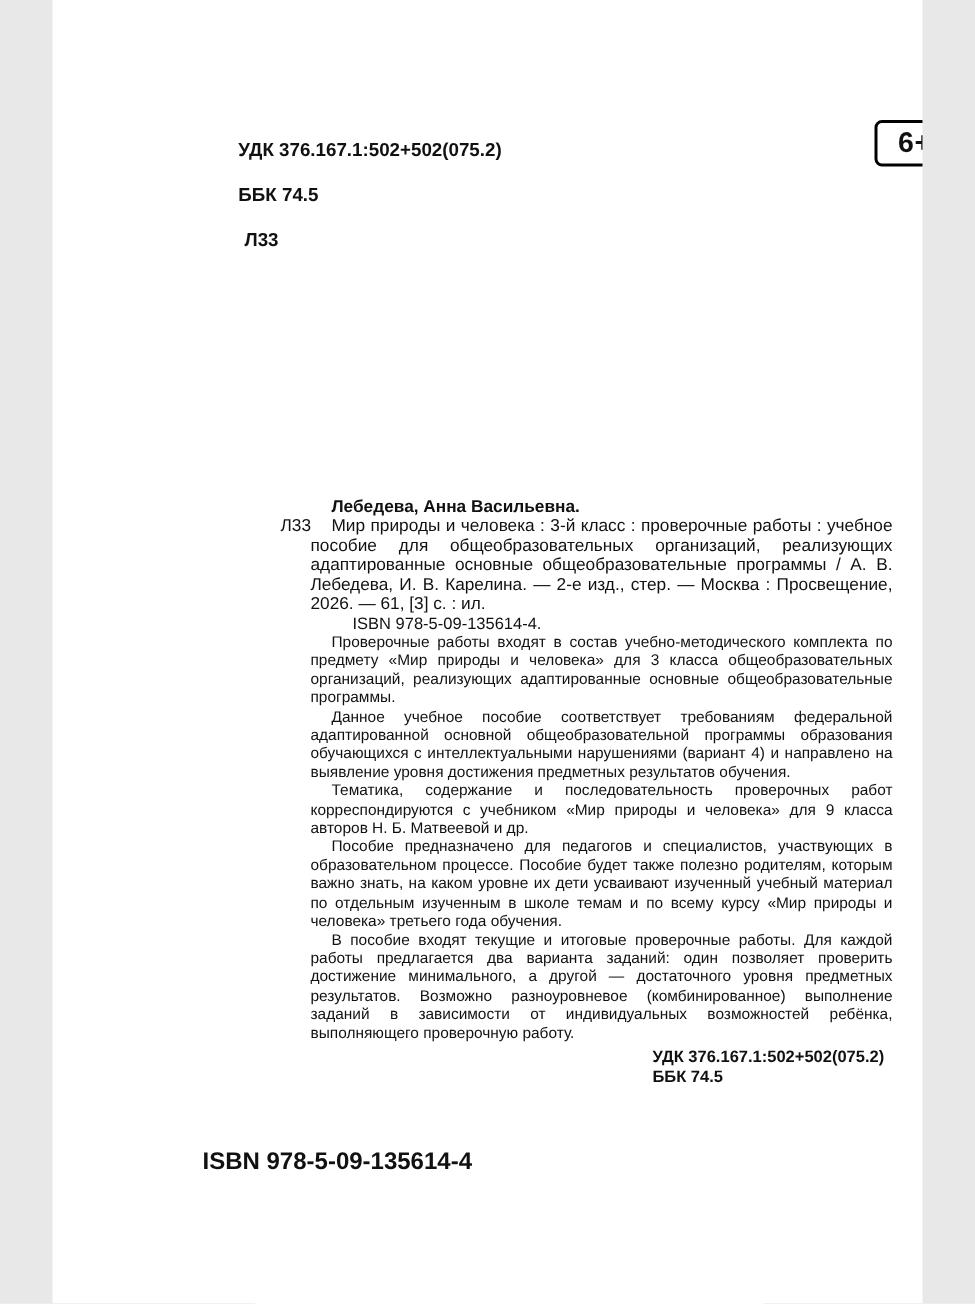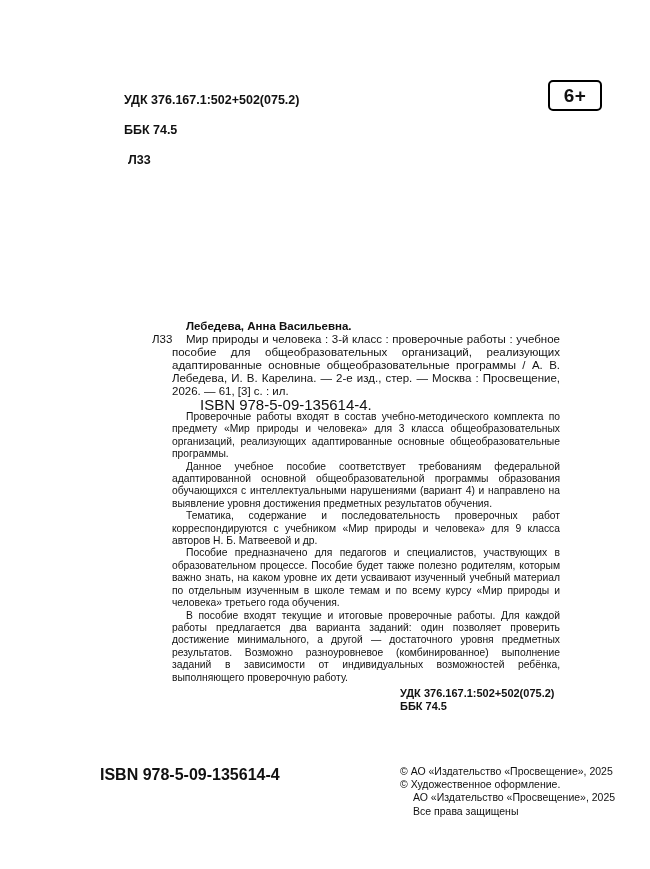--- a/index.html
+++ b/index.html
@@ -1,20 +1,20 @@
 <!DOCTYPE html>
 <html><head>
 <meta charset="utf-8">
 <style>
   * { margin: 0; padding: 0; box-sizing: border-box; }
   html, body { background: #e8e8e8; }
   body { font-family: "Liberation Sans", sans-serif; color: #111; }
   .page {
     position: relative;
-    width: 650px;
+    width: 580px;
     height: 869px;
     background: #ffffff;
     margin: 0 auto;
     overflow: hidden;
   }
 
   
   .top-codes {
     position: absolute;
     left: 110px;
@@ -43,21 +43,21 @@
     justify-content: center;
     font-size: 19px;
     font-weight: bold;
     letter-spacing: 0.5px;
   }
 
   
   .main-block {
     position: absolute;
     left: 172px;
-    top: 320px;
+    top: 332px;
     width: 388px;
   }
   .author-line {
     font-size: 11.5px;
     font-weight: bold;
     line-height: 13px;
     text-indent: 14px;
   }
   .catalog-entry {
     position: relative;
@@ -67,21 +67,21 @@
     text-indent: 14px;
   }
   .catalog-entry .hang-code {
     position: absolute;
     left: -20px;
     top: 0;
     font-size: 11.5px;
     text-indent: 0;
   }
   .isbn-line {
-    font-size: 15px;
+    font-size: 11px;
     line-height: 13px;
     text-indent: 28px;
   }
   .annotation p {
     font-size: 10.3px;
     line-height: 12.4px;
     text-align: justify;
     text-indent: 14px;
   }
   .codes-bottom {
@@ -145,20 +145,14 @@
     </div>
 
     <div class="codes-bottom">
       <span>УДК 376.167.1:502+502(075.2)</span><br>
       <span>ББК 74.5</span>
     </div>
   </div>
 
   <div class="footer-isbn">ISBN 978-5-09-135614-4</div>
 
-  <div class="footer-copy">
-    <div>© АО «Издательство «Просвещение», 2025</div>
-    <div>© Художественное оформление.</div>
-    <div class="indented">АО «Издательство «Просвещение», 2025</div>
-    <div class="indented">Все права защищены</div>
-  </div>
 
 </div>
 
 </body></html>

